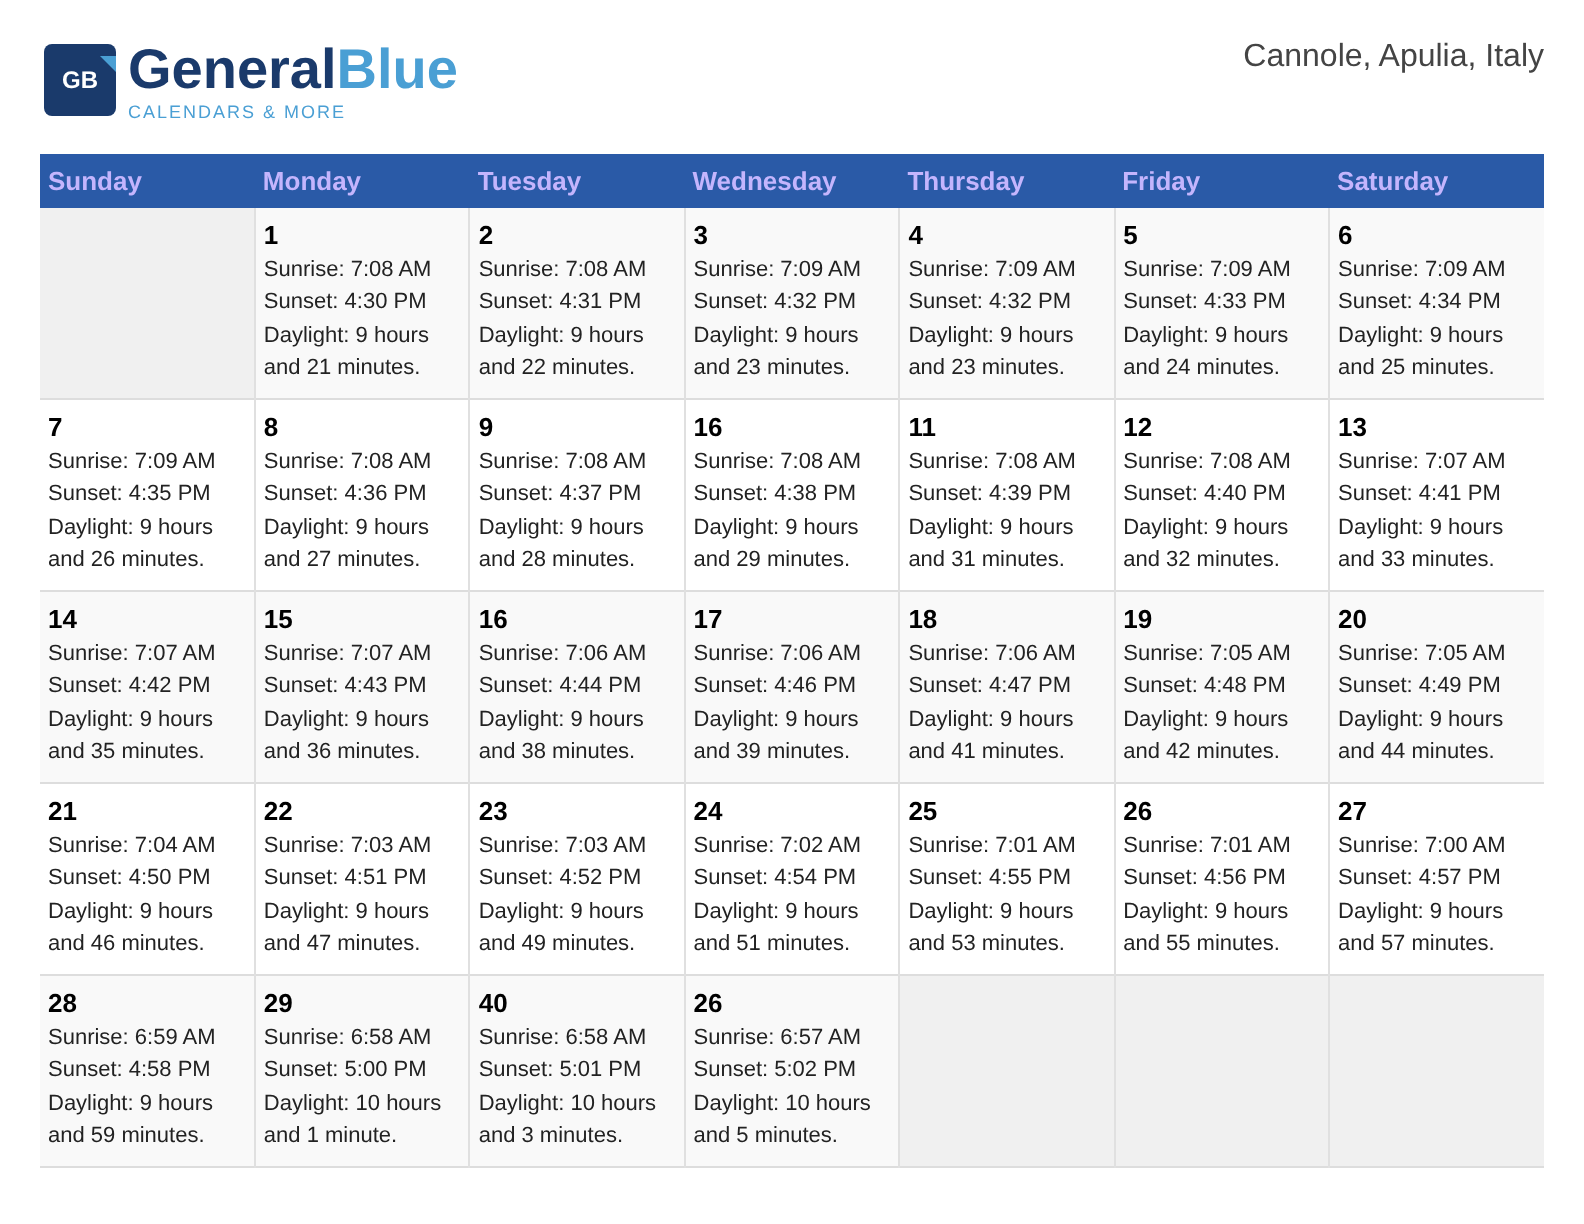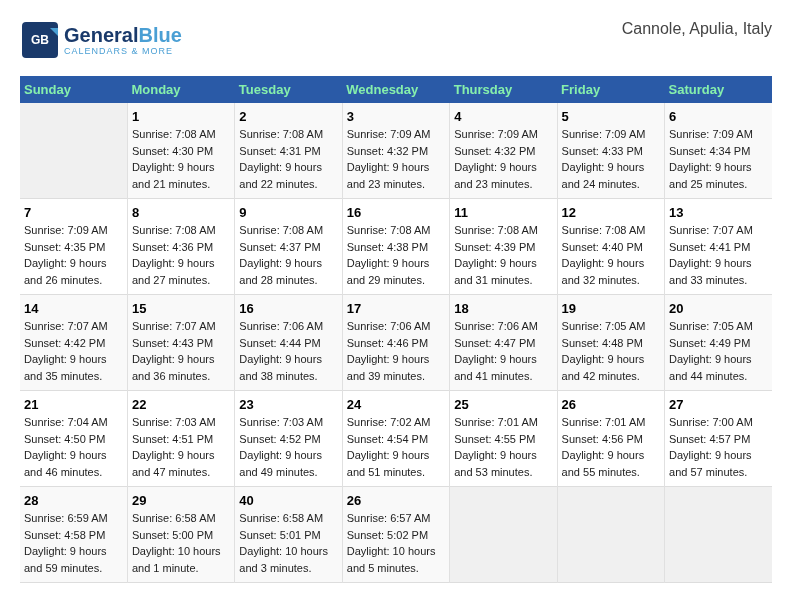--- a/index.html
+++ b/index.html
@@ -33,21 +33,21 @@
       font-size: 16px;
       color: #444;
     }
     table {
       width: 100%;
       border-collapse: collapse;
       font-size: 11px;
     }
     thead th {
       background: #2a5aa7;
-      color: #86efac;
+      color: #c4b5fd;
       padding: 6px 4px;
       text-align: left;
       font-size: 13px;
       font-weight: bold;
     }
     tbody tr {
       border-bottom: 1px solid #ddd;
     }
     tbody tr:nth-child(odd) {
       background: #f9f9f9;
@@ -83,21 +83,21 @@
 
 <div class="header">
   <div class="logo">
     <div style="display:flex; align-items:center; gap:4px;">
       <svg width="40" height="40" viewBox="0 0 40 40">
         <rect x="2" y="2" width="36" height="36" rx="4" fill="#1a3a6b"></rect>
         <text x="20" y="24" text-anchor="middle" fill="white" font-size="12" font-weight="bold" font-family="Arial">GB</text>
         <polygon points="30,8 38,8 38,16" fill="#4a9fd4"></polygon>
       </svg>
       <div>
-        <div style="font-size:20px; font-weight:bold; color:#1a3a6b; line-height:1.1;">General<span style="color:#4a9fd4;">Blue</span></div>
+        <div style="font-size:28px; font-weight:bold; color:#1a3a6b; line-height:1.1;">General<span style="color:#4a9fd4;">Blue</span></div>
         <div style="font-size:9px; color:#4a9fd4; letter-spacing:1px;">CALENDARS &amp; MORE</div>
       </div>
     </div>
   </div>
   <div class="title-block">
     <div class="location-title">Cannole, Apulia, Italy</div>
   </div>
 </div>
 
 <table>

